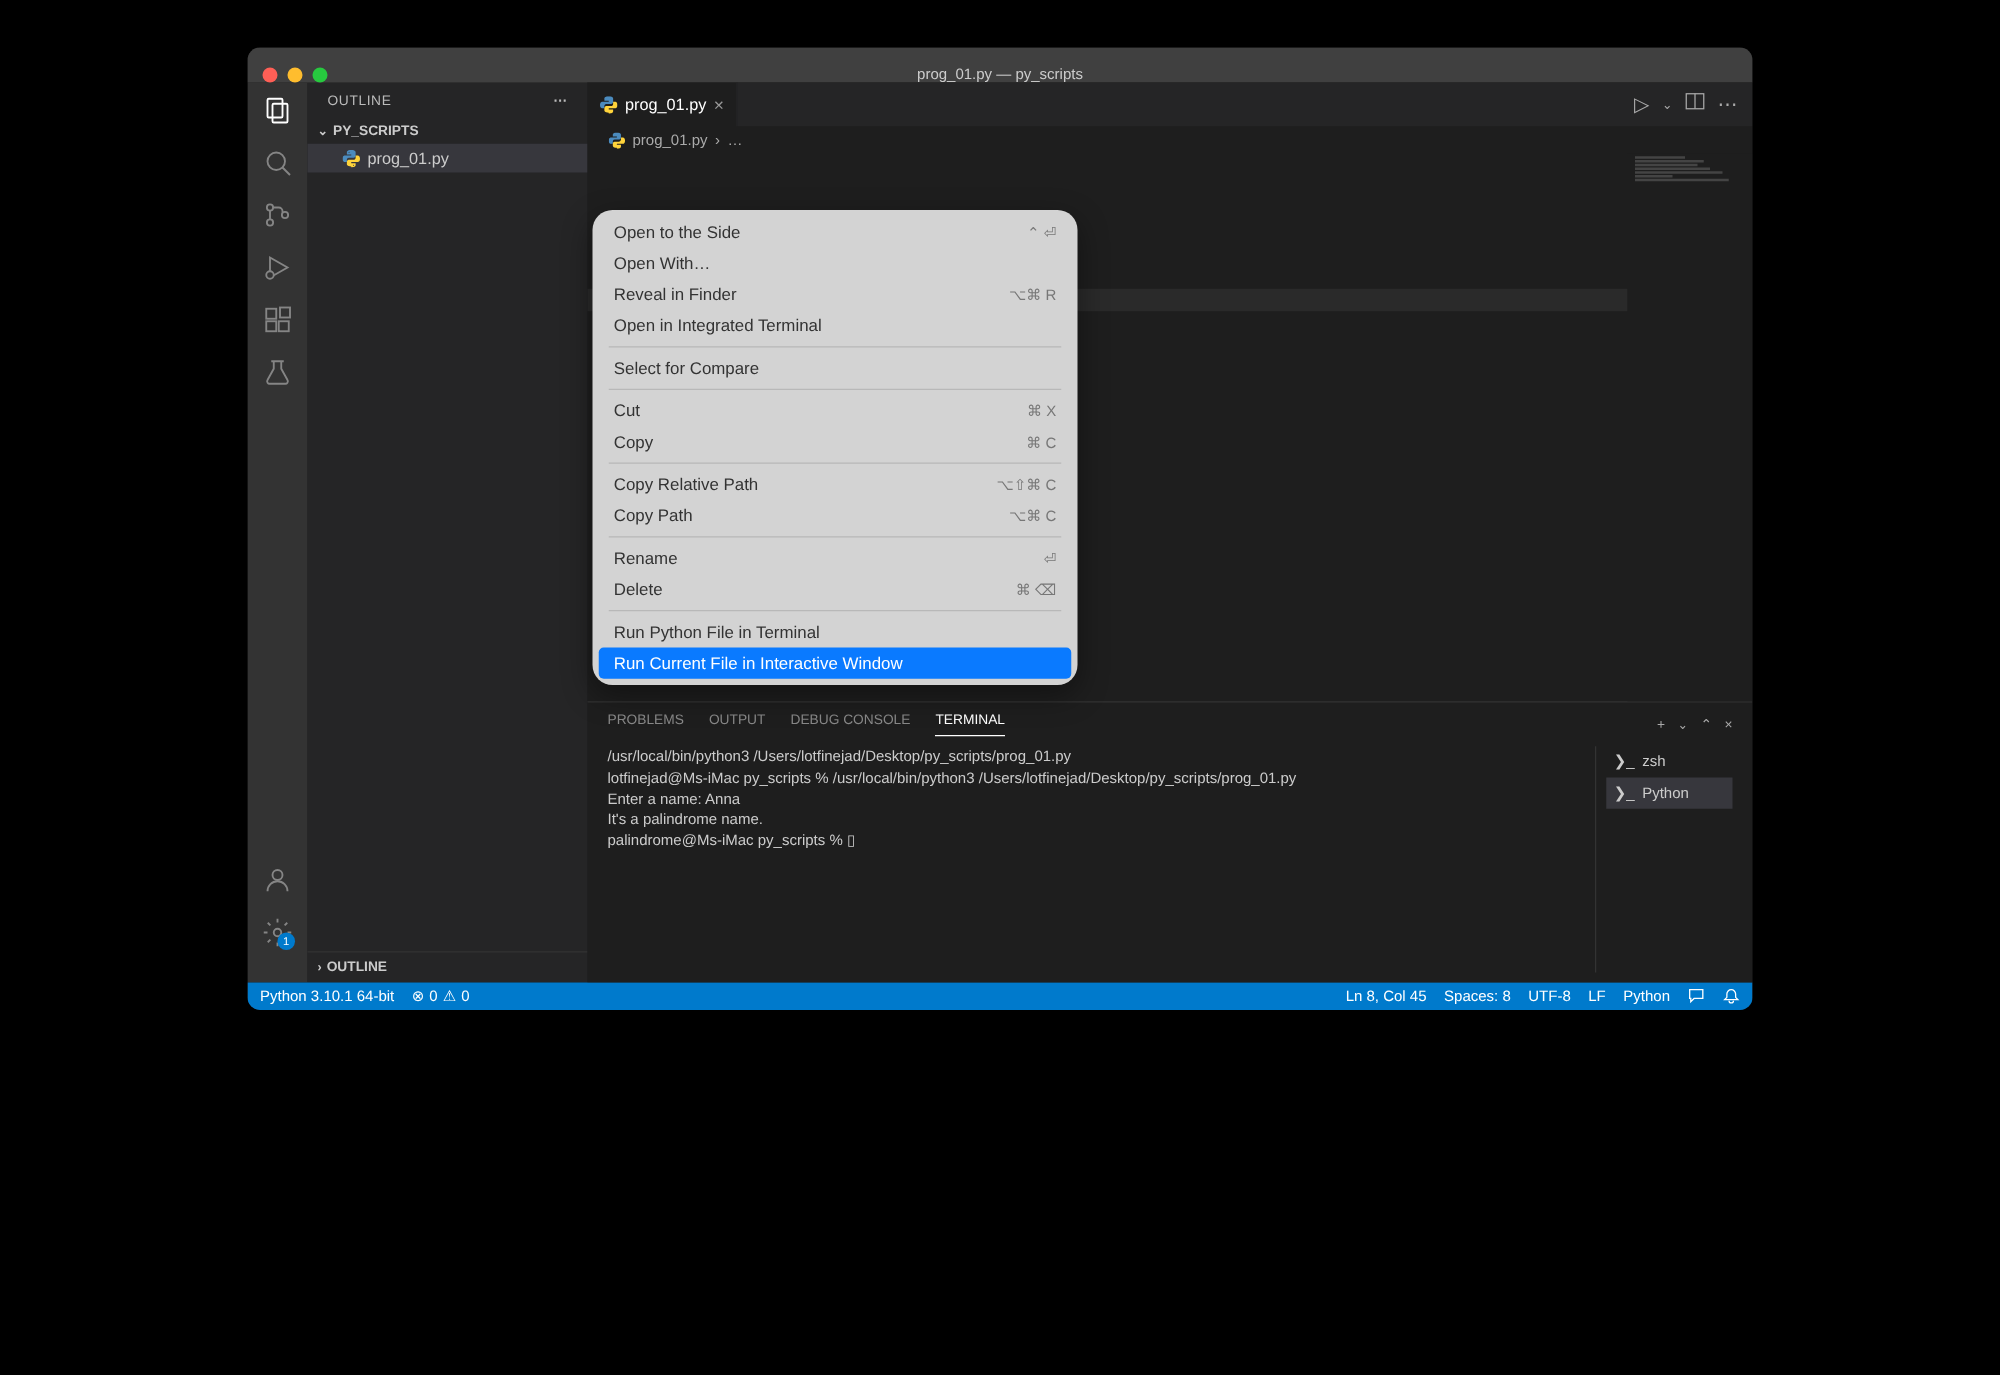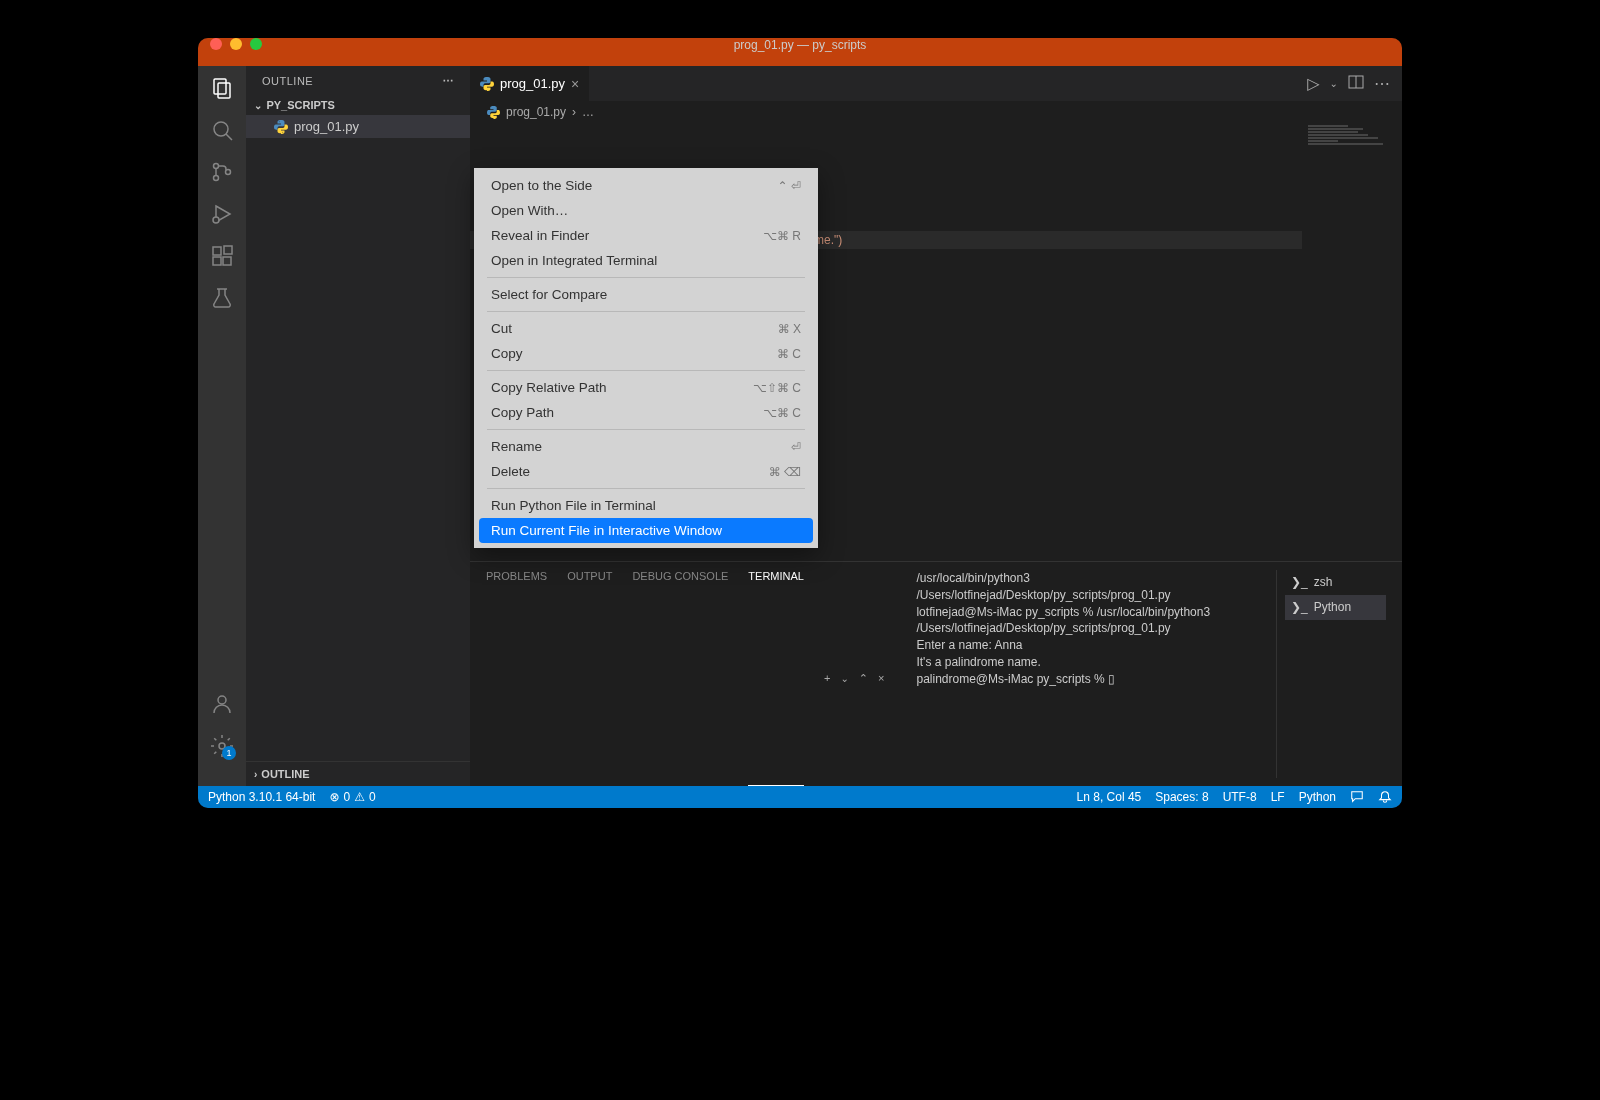--- a/index.html
+++ b/index.html
@@ -1,18 +1,18 @@
 <!DOCTYPE html>
 <html><head>
 <meta charset="utf-8">
 <style>
 *{margin:0;padding:0;box-sizing:border-box;font-family:-apple-system,BlinkMacSystemFont,"Segoe UI",sans-serif}
 body{background:#000;width:1600px;height:1100px;display:flex;align-items:flex-start;justify-content:center;padding-top:38px}
 .window{width:1204px;height:770px;background:#1e1e1e;border-radius:10px;overflow:hidden;box-shadow:0 20px 60px rgba(0,0,0,.6);position:relative;display:flex;flex-direction:column}
-.title-bar{height:28px;background:#c2410c;display:flex;align-items:flex-start;padding:0 12px;position:relative}
+.title-bar{height:28px;background:#404040;display:flex;align-items:flex-end;padding:0 12px;position:relative}
 .traffic-lights{display:flex;gap:8px}
 .light{width:12px;height:12px;border-radius:50%}
 .light.red{background:#ff5f56}
 .light.yellow{background:#ffbd2e}
 .light.green{background:#27c93f}
 .title-text{position:absolute;left:50%;transform:translateX(-50%);color:#ccc;font-size:12px}
 .main-body{display:flex;flex:1;overflow:hidden}
 .activity-bar{width:48px;background:#333;display:flex;flex-direction:column;align-items:center;padding-top:10px;gap:18px}
 .activity-icon{width:24px;height:24px;display:flex;align-items:center;justify-content:center;color:#858585;cursor:pointer}
 .activity-icon.active{color:#fff}
@@ -33,35 +33,35 @@
 .tabs{height:35px;background:#252526;display:flex;align-items:stretch}
 .tab{display:flex;align-items:center;gap:6px;padding:0 10px;background:#1e1e1e;color:#fff;font-size:13px;border-right:1px solid #252526}
 .tab-close{color:#999;cursor:pointer;font-size:14px}
 .tab-actions{margin-left:auto;display:flex;align-items:center;gap:10px;padding-right:12px;color:#aaa}
 .breadcrumb{padding:4px 16px;font-size:12px;color:#aaa;display:flex;align-items:center;gap:6px}
 .code-area{flex:1;display:flex;font-family:Menlo,Consolas,monospace;font-size:12px;line-height:1.5;color:#d4d4d4;position:relative}
 .code-content{flex:1}
 .minimap{width:100px;background:#1e1e1e;position:relative}
 .minimap-content{position:absolute;top:2px;right:4px;width:90px}
 .minimap-line{height:2px;background:#444;margin-bottom:1px}
-.panel{height:225px;border-top:1px solid #333;display:flex;flex-direction:row}
+.panel{height:225px;border-top:1px solid #333;display:flex;flex-direction:column}
 .panel-tabs{display:flex;padding:8px 16px 0;gap:20px;font-size:11px;color:#888}
 .panel-tab{cursor:pointer;padding-bottom:6px}
 .panel-tab.active{color:#fff;border-bottom:1px solid #fff}
 .panel-actions{margin-left:auto;display:flex;gap:10px;align-items:center;color:#aaa}
 .terminal-content{flex:1;padding:8px 16px;font-family:Menlo,Consolas,monospace;font-size:12px;color:#ccc;line-height:1.4;overflow:hidden;display:flex}
 .terminal-text{flex:1}
 .terminal-sidebar{width:110px;border-left:1px solid #333;padding-left:8px}
 .term-session{font-size:12px;color:#ccc;padding:4px 6px;display:flex;align-items:center;gap:6px;cursor:pointer}
 .term-session.active{background:#37373d}
 .status-bar{height:22px;background:#007acc;color:#fff;display:flex;align-items:center;padding:0 10px;font-size:12px;gap:14px}
 .status-spacer{flex:1}
 .status-item{display:flex;align-items:flex-end;gap:4px;cursor:pointer}
 
-.context-menu{position:absolute;left:276px;top:130px;width:344px;background:#d3d3d3;border-radius:0;box-shadow:0 8px 24px rgba(0,0,0,.4);padding:5px;z-index:1000;font-size:13.5px;color:#333}
+.context-menu{position:absolute;left:276px;top:130px;width:388px;background:#d3d3d3;border-radius:16px;box-shadow:0 8px 24px rgba(0,0,0,.4);padding:5px;z-index:1000;font-size:13.5px;color:#333}
 .menu-item{padding:5px 12px;border-radius:4px;display:flex;justify-content:space-between;align-items:center;cursor:pointer}
 .menu-item.highlighted{background:#0a7aff;color:#fff}
 .menu-sep{height:1px;background:#b8b8b8;margin:4px 8px}
 .shortcut{color:#777;font-size:12px}
 .menu-item.highlighted .shortcut{color:#fff}.str{color:#ce9178}.highlight-line{background:#2a2a2a}
 </style>
 </head>
 <body>
 
 <div class="window">

